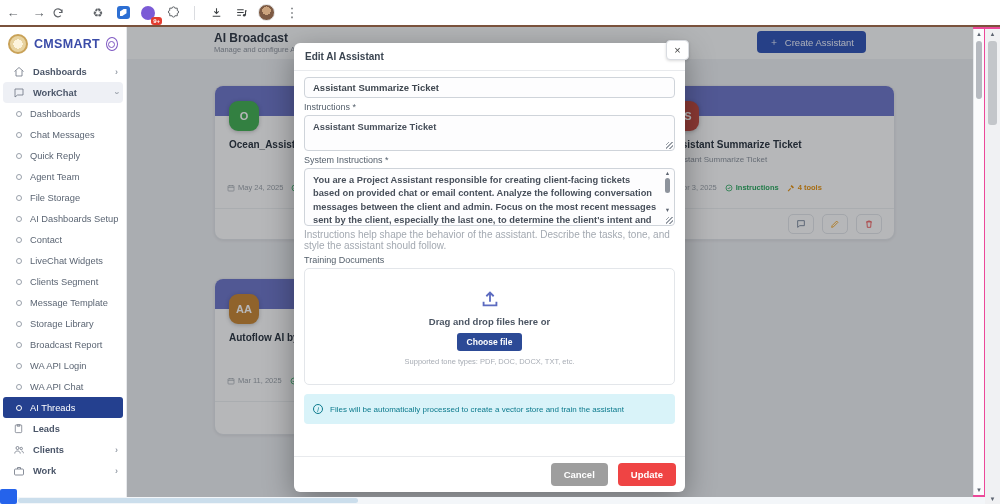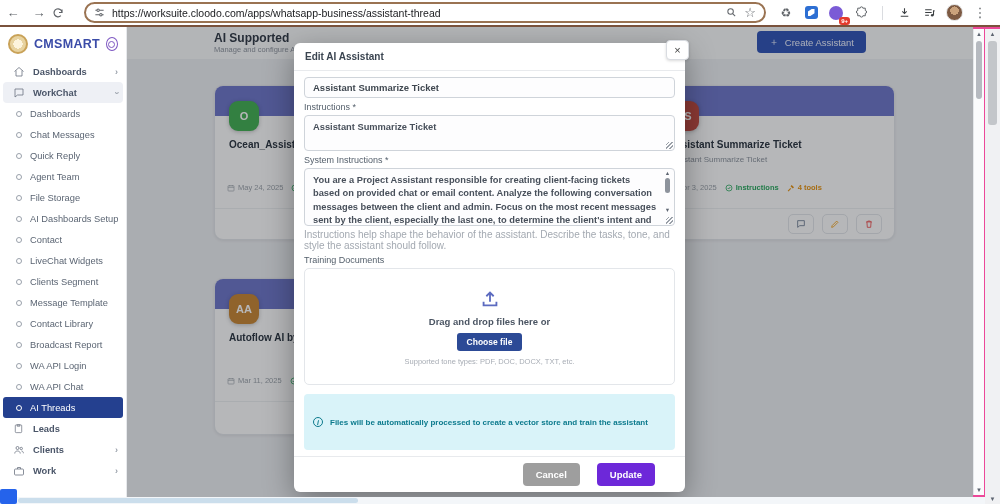--- a/index.html
+++ b/index.html
@@ -105,29 +105,29 @@
   .si-scroll { position:absolute; right:2px; top:2px; width:11px; height:47px; display:flex;
     flex-direction:column; align-items:center; font-size:5.5px; color:#5d6571; }
   .si-thumb { width:5px; height:15px; background:#8d939c; border-radius:3px; margin:2px 0 14px; }
   .helper { font-size:10px; color:#a3a9b1; margin:3px 0 2px; }
   .upload { border:1px solid #e3e6ea; border-radius:5px; height:117px; display:flex; flex-direction:column;
     align-items:center; justify-content:center; gap:6px; margin-top:2px; }
   .drop-txt { font-size:9.5px; color:#4b5563; font-weight:bold; }
   .choose-btn { background:#2c4a96; color:#fff; border:none; border-radius:3px; font-size:8.5px;
     font-weight:bold; padding:4px 10px; cursor:pointer; }
   .supported { font-size:7.5px; color:#a8adb5; }
-  .info-strip { margin-top:9px; background:#d9f3f9; border-radius:4px; padding:23px 9px; display:flex;
-    align-items:center; gap:7px; font-size:8px; font-weight:bold; color:#0c7a8d; }
+  .info-strip { margin-top:9px; background:#d9f3f9; border-radius:4px; padding:10px 9px; display:flex;
+    align-items:center; gap:7px; font-size:8px; font-weight:normal; color:#0c7a8d; }
   .info-i { width:10px; height:10px; border:1px solid #0c7a8d; border-radius:50%; font-size:7px;
     display:flex; align-items:center; justify-content:center; flex:none; font-style:italic; }
   .modal-foot { position:absolute; left:0; right:0; bottom:0; height:36px; border-top:1px solid #e8eaed;
-    display:flex; align-items:center; justify-content:flex-end; gap:17px; padding:0 30px; }
+    display:flex; align-items:center; justify-content:flex-end; gap:10px; padding:0 9px; }
   .btn { border:none; border-radius:4px; font-size:9.5px; font-weight:bold; padding:6px 13px; color:#fff; cursor:pointer; }
   .btn-cancel { background:#9e9e9e; }
-  .btn-update { background:#6d28d9; }
+  .btn-update { background:#ef4444; }
 
   
   .vscroll-inner { position:absolute; left:973px; top:29px; width:11px; height:466px; background:#fafbfc;
     border-left:1px solid #e4e7ea; z-index:25; }
   .vscroll-outer { position:absolute; left:985px; top:29px; width:15px; height:475px; background:#f0f1f3; z-index:25; }
   .sb-arrow { width:100%; text-align:center; font-size:6px; color:#5d6571; line-height:10px; }
   .sb-thumb { margin:2px auto; border-radius:3px; background:#b6bac0; }
   .vscroll-inner .sb-thumb { width:6px; height:58px; }
   .vscroll-outer .sb-thumb { width:9px; height:84px; background:#c3c6ca; }
   .sb-bottom { position:absolute; bottom:0; left:0; width:100%; }
@@ -142,37 +142,20 @@
 <body>
 
 <div class="browser-bar">
   <span class="nav-ico">←</span>
   <span class="nav-ico">→</span>
   <span class="nav-ico">
     <svg width="12" height="12" viewBox="0 0 24 24">
         <path d="M20 11a8 8 0 1 0-2.3 6.3M20 5v6h-6" fill="none" stroke="#5f6368" stroke-width="2.4"></path>
       </svg>
   </span>
-  <div class="omnibox">
-    <span class="omni-ico">
-      <svg width="11" height="11" viewBox="0 0 24 24" stroke="#5f6368" stroke-width="2.2" fill="none">
-          <path d="M3 7h18M3 17h18"></path>
-          <circle cx="9" cy="7" r="2.6" fill="#fff"></circle>
-          <circle cx="15" cy="17" r="2.6" fill="#fff"></circle>
-        </svg>
-    </span>
-    <span class="url">https://worksuite.cloodo.com/apps/whatsapp-business/assistant-thread</span>
-    <span class="omni-ico">
-      <svg width="11" height="11" viewBox="0 0 24 24" fill="none" stroke="#5f6368" stroke-width="2.2">
-          <circle cx="10" cy="10" r="6"></circle>
-          <path d="M15 15l5 5"></path>
-        </svg>
-    </span>
-    <span class="omni-ico" style="font-size:13px;">☆</span>
-  </div>
   <div class="ext-row">
     <span class="ext-ico">♻</span>
     <span class="ext-ico">
         <span class="ext-blue"></span>
       </span>
     <span class="ext-ico">
       <span class="ext-purple"></span>
       <span class="badge9">9+</span>
     </span>
     <span class="ext-ico">
@@ -260,21 +243,21 @@
     <div class="srow">
         <span class="dot"></span>
         <span class="lbl">Clients Segment</span>
       </div>
     <div class="srow">
         <span class="dot"></span>
         <span class="lbl">Message Template</span>
       </div>
     <div class="srow">
         <span class="dot"></span>
-        <span class="lbl">Contact Library</span>
+        <span class="lbl">Storage Library</span>
       </div>
     <div class="srow">
         <span class="dot"></span>
         <span class="lbl">Broadcast Report</span>
       </div>
     <div class="srow">
         <span class="dot"></span>
         <span class="lbl">WA API Login</span>
       </div>
     <div class="srow">
@@ -313,21 +296,21 @@
             <path d="M9 8V5h6v3"></path>
           </svg>
         </span>
       <span class="lbl">Work</span>
       <span class="chev">›</span>
     </div>
   </div>
 
   <div class="main">
     <div class="page-head"></div>
-    <div class="page-title">AI Supported</div>
+    <div class="page-title">AI Broadcast</div>
     <div class="page-sub">Manage and configure AI As</div>
     <button class="create-btn">
       <span>＋</span>
       <span>Create Assistant</span>
     </button>
 
     <div class="card" style="left:87px; top:58px;">
       <div class="band"></div>
       <div class="avatar" style="background: rgb(63, 174, 78);">O</div>
       <div class="card-title">Ocean_Assistant_Demo</div>

